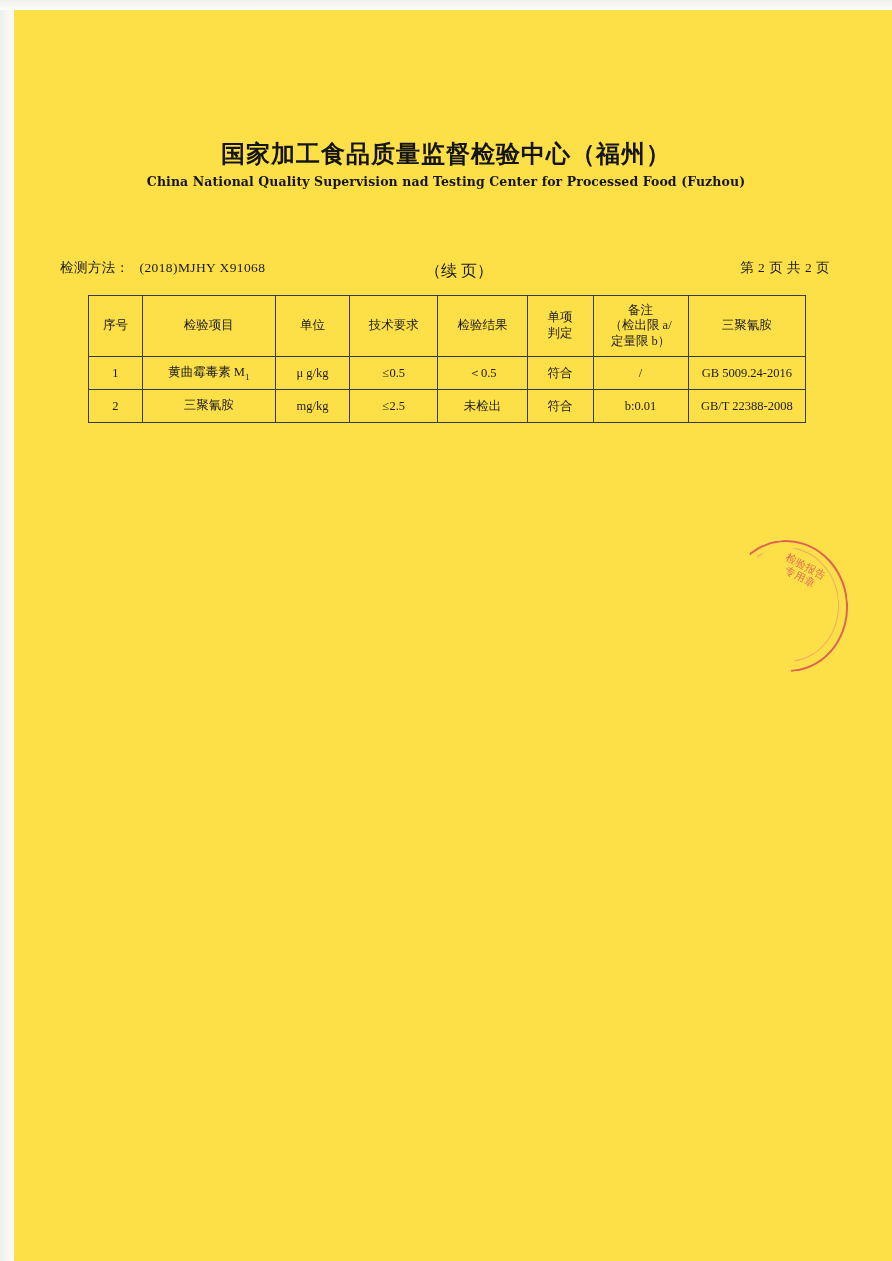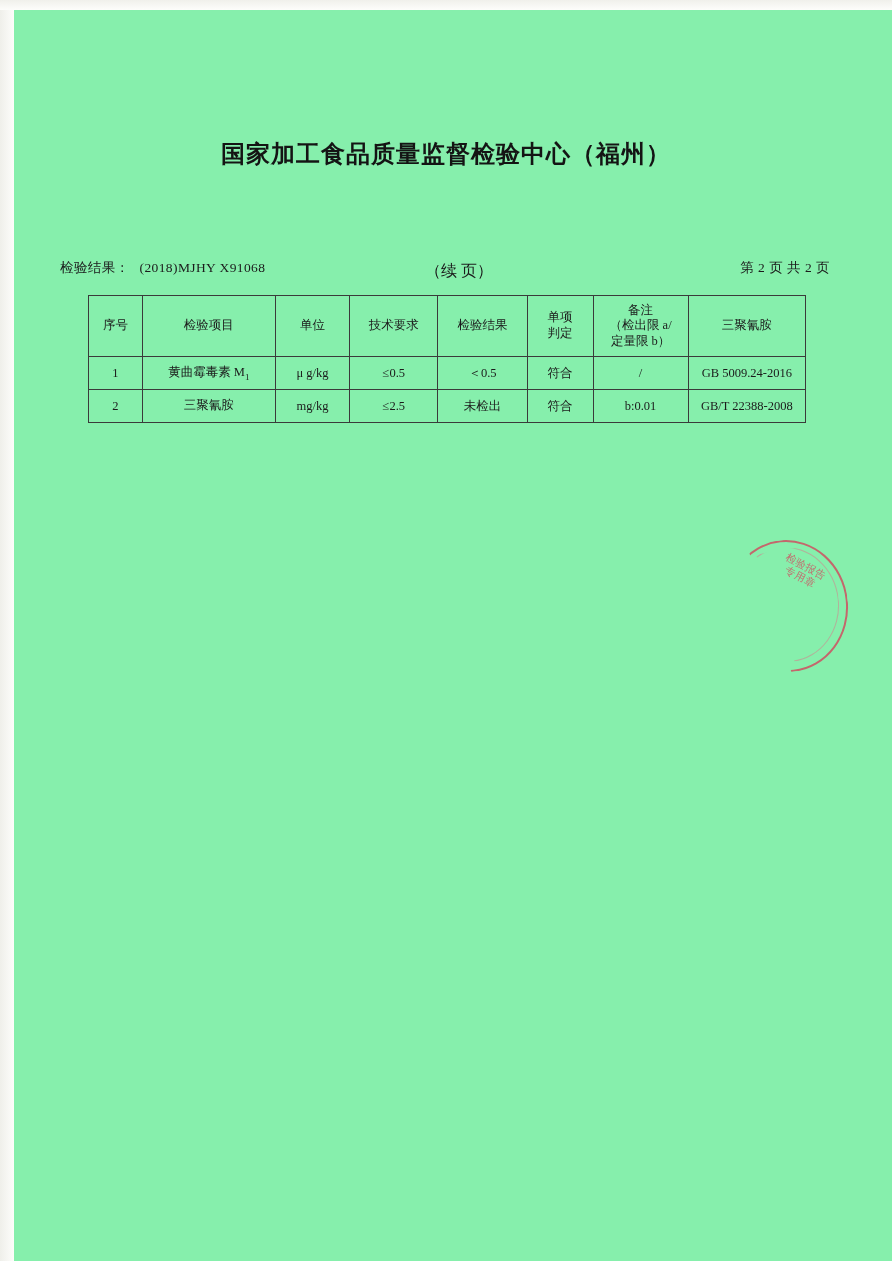--- a/index.html
+++ b/index.html
@@ -11,21 +11,21 @@
     width: 892px;
     height: 1261px;
     position: relative;
     font-family: "Liberation Serif", serif;
     color: #1a1a1a;
     overflow: hidden;
   }
   .page {
     position: absolute;
     inset: 0;
-    background: #86efac;
+    background: #fde047;
   }
   
   .scan-edge-left {
     position: absolute;
     left: 0; top: 0; bottom: 0; width: 14px;
     background: linear-gradient(to right, #efefea, #fdfdfb);
   }
   .scan-edge-top {
     position: absolute;
     left: 0; right: 0; top: 0; height: 10px;
@@ -202,25 +202,26 @@
 </style>
 </head>
 <body>
 
 <div class="page">
   <div class="scan-edge-left"></div>
   <div class="scan-edge-top"></div>
 
   <div class="header">
     <div class="org-cn">国家加工食品质量监督检验中心（福州）</div>
+    <div class="org-en">China National Quality Supervision nad Testing Center for Processed Food (Fuzhou)</div>
   </div>
 
   <div class="meta-row">
     <div class="meta-left">
-      <span>检验结果：</span><span class="rep-no">(2018)MJHY X91068</span>
+      <span>检测方法：</span><span class="rep-no">(2018)MJHY X91068</span>
     </div>
     <div class="meta-center">（续 页）</div>
     <div class="meta-right">第 2 页  共 2 页</div>
   </div>
 
   <table class="report">
     <thead>
       <tr>
         <th class="col-no">序号</th>
         <th class="col-item">检验项目</th>

